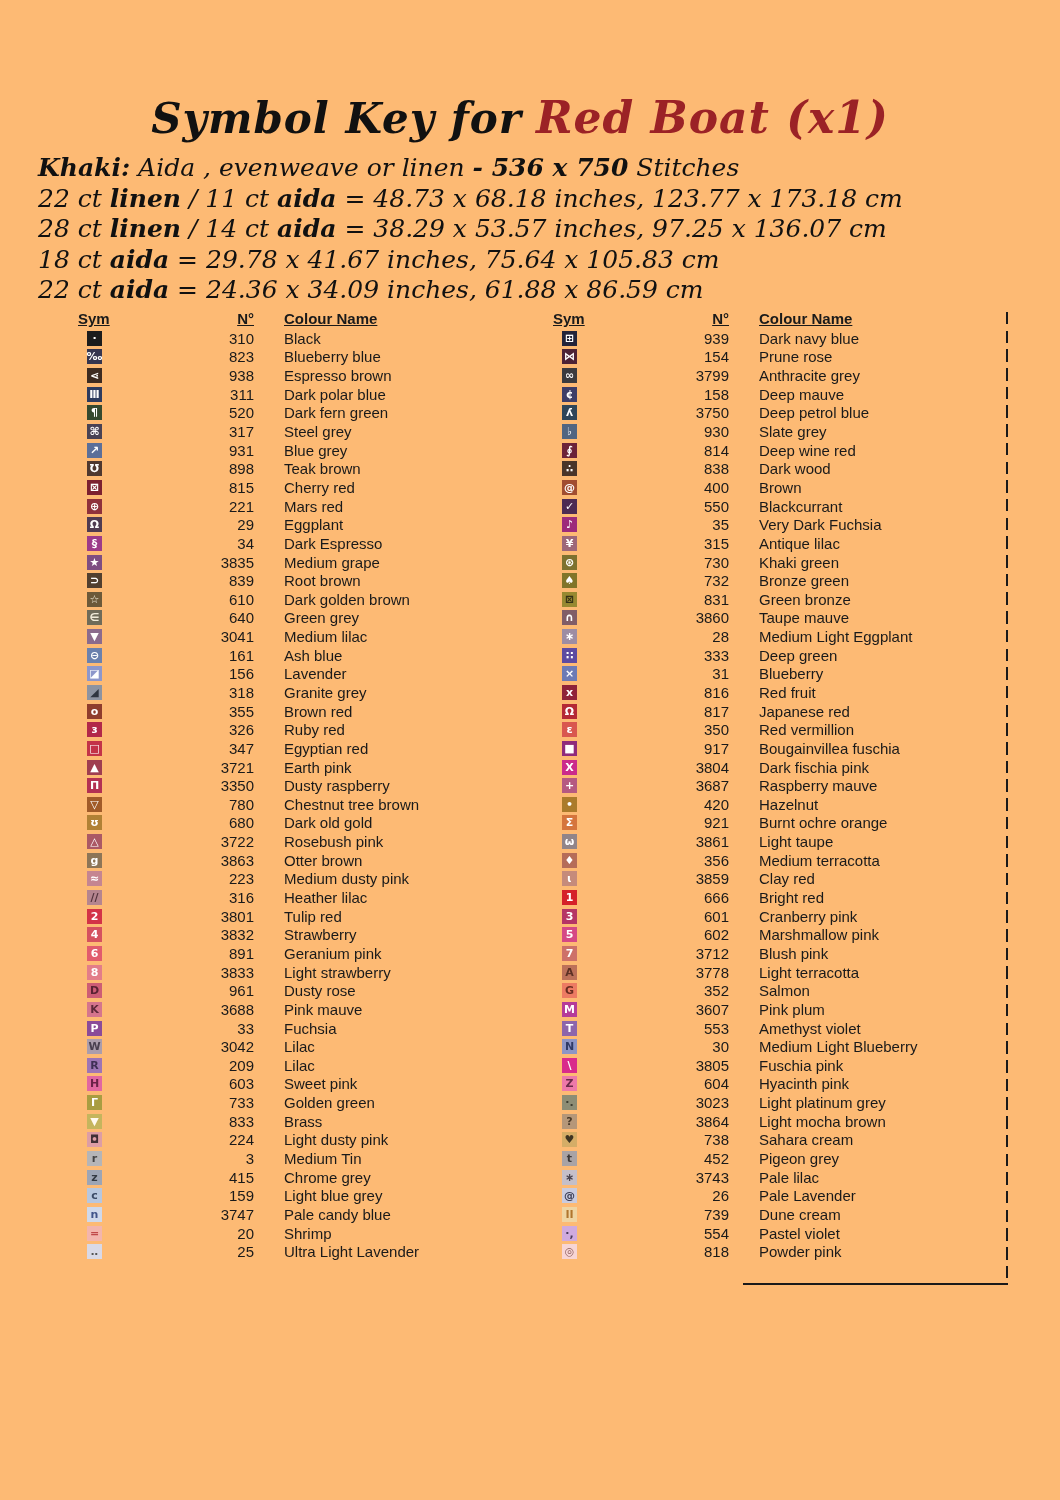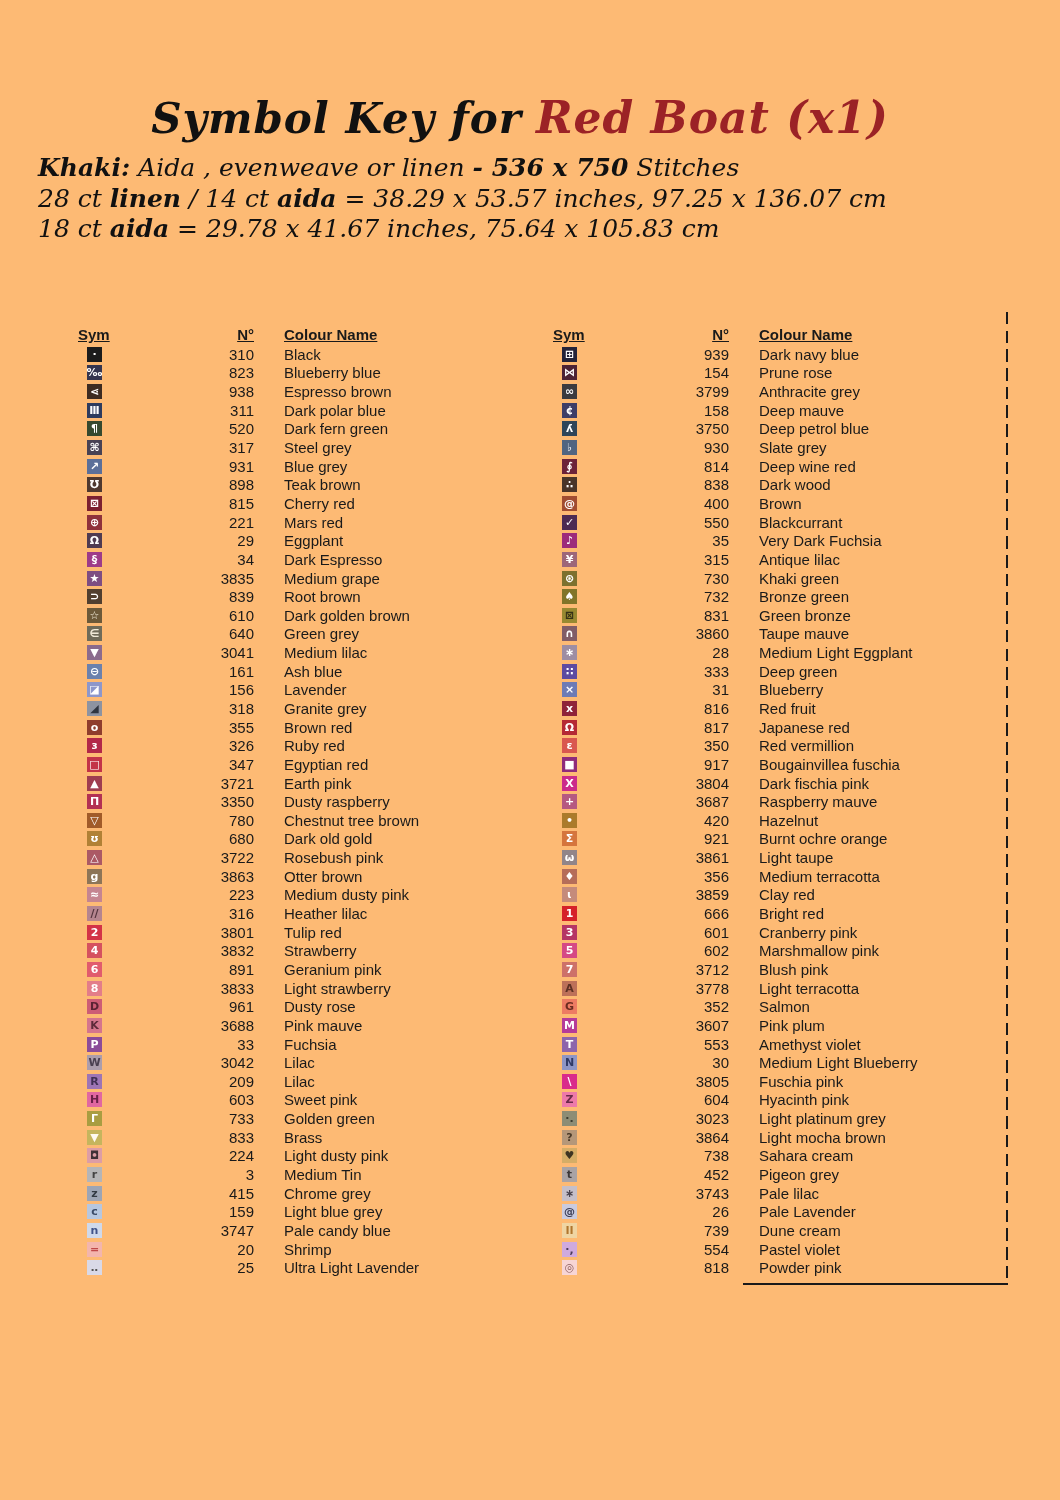--- a/index.html
+++ b/index.html
@@ -6,21 +6,21 @@
   .page{position:relative;width:1060px;height:1500px;background:#fdba74;overflow:hidden;
         font-family:"Liberation Sans",sans-serif;color:#1a1a1a;padding-left:31px;}
   .title{position:absolute;top:92px;left:0;width:1040px;text-align:center;margin:0;
          font-family:"DejaVu Serif",serif;font-style:italic;font-weight:bold;white-space:nowrap;}
   .t-black{font-size:42px;color:#111111;letter-spacing:1px;}
   .t-red{font-size:44px;color:#9b2226;letter-spacing:1px;margin-left:14px;}
   .fabric{position:absolute;top:153px;left:38px;width:990px;
           font-family:"DejaVu Serif",serif;font-style:italic;font-size:25px;color:#111111;}
   .fabric-line{height:30.5px;line-height:30.5px;white-space:nowrap;}
   .fabric-line .b{font-weight:bold;}
-  .ktable{position:absolute;top:308px;width:470px;margin-top:16px;}
+  .ktable{position:absolute;top:308px;width:470px;}
   .krow{display:grid;grid-template-columns:34px 142px 1fr;align-items:center;height:18.65px;}
   .khead{height:21px;font-weight:bold;}
   .khead span{text-decoration:underline;}
   .h-sym{font-size:15px;white-space:nowrap;}
   .num{font-size:15px;text-align:right;white-space:nowrap;}
   .cname{font-size:15px;margin-left:30px;white-space:nowrap;}
   .swatch{width:15px;height:15px;display:flex;align-items:center;justify-content:center;
           margin-left:9px;box-sizing:border-box;}
   .glyph{font-size:11px;line-height:15px;font-weight:bold;font-family:"DejaVu Sans",sans-serif;
          transform:translateY(-0.5px);}
@@ -30,22 +30,24 @@
 </style>
 </head>
 <body>
 
 <div class="page">
 
   <h1 class="title"><span class="t-black">Symbol Key for</span><span class="t-red">Red Boat (x1)</span></h1>
 
   <div class="fabric" id="fabric">
       <div class="fabric-line"><span class="b">Khaki:</span><span>  Aida , evenweave or  linen </span><span class="b">- 536 x 750</span><span> Stitches</span></div>
+      <div class="fabric-line"><span>22 ct </span><span class="b">linen</span><span> / 11 ct </span><span class="b">aida</span><span> = 48.73 x 68.18 inches, 123.77 x 173.18 cm</span></div>
       <div class="fabric-line"><span>28 ct </span><span class="b">linen</span><span> / 14 ct </span><span class="b">aida</span><span> = 38.29 x 53.57 inches, 97.25 x 136.07 cm</span></div>
       <div class="fabric-line"><span>18 ct </span><span class="b">aida</span><span>  = 29.78 x 41.67 inches, 75.64 x 105.83 cm</span></div>
+      <div class="fabric-line"><span>22 ct </span><span class="b">aida</span><span> = 24.36 x 34.09 inches, 61.88 x 86.59 cm</span></div>
     </div>
 
   <div class="ktable" style="left:78px">
     <div class="krow khead">
       <span class="h-sym">Sym</span>
       <span class="num">N°</span>
       <span class="cname">Colour Name</span>
     </div>
     <div>
         <div class="krow">

